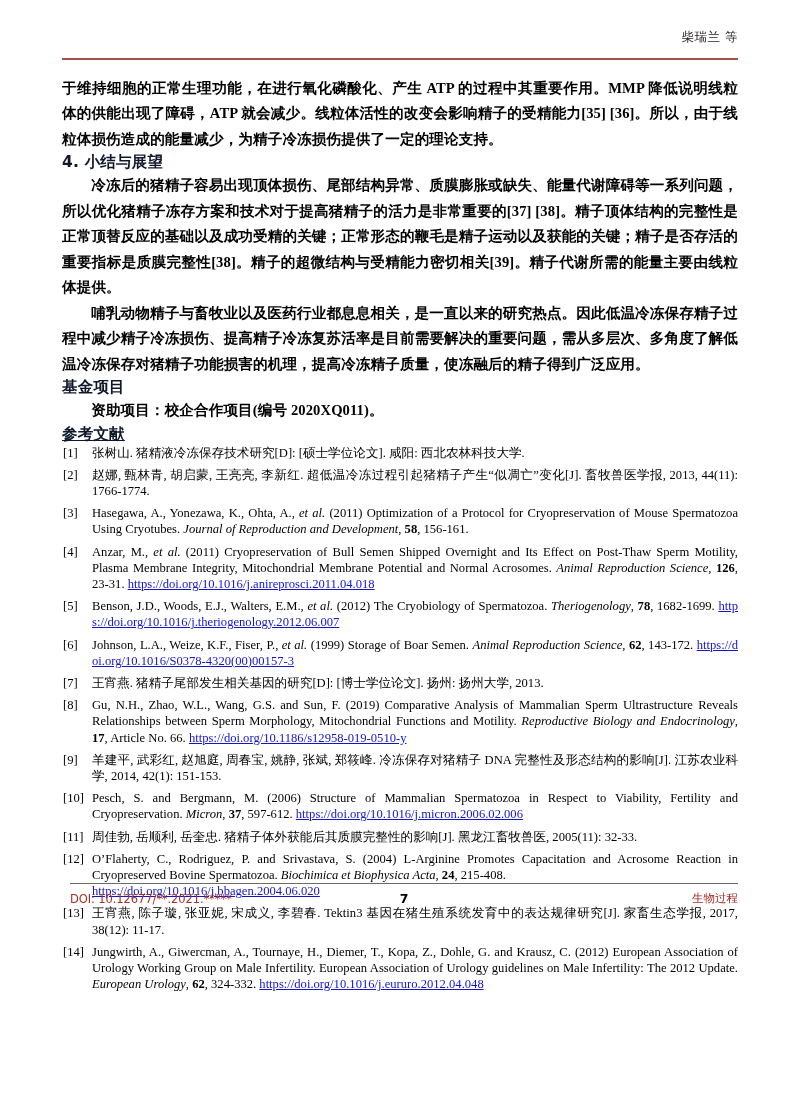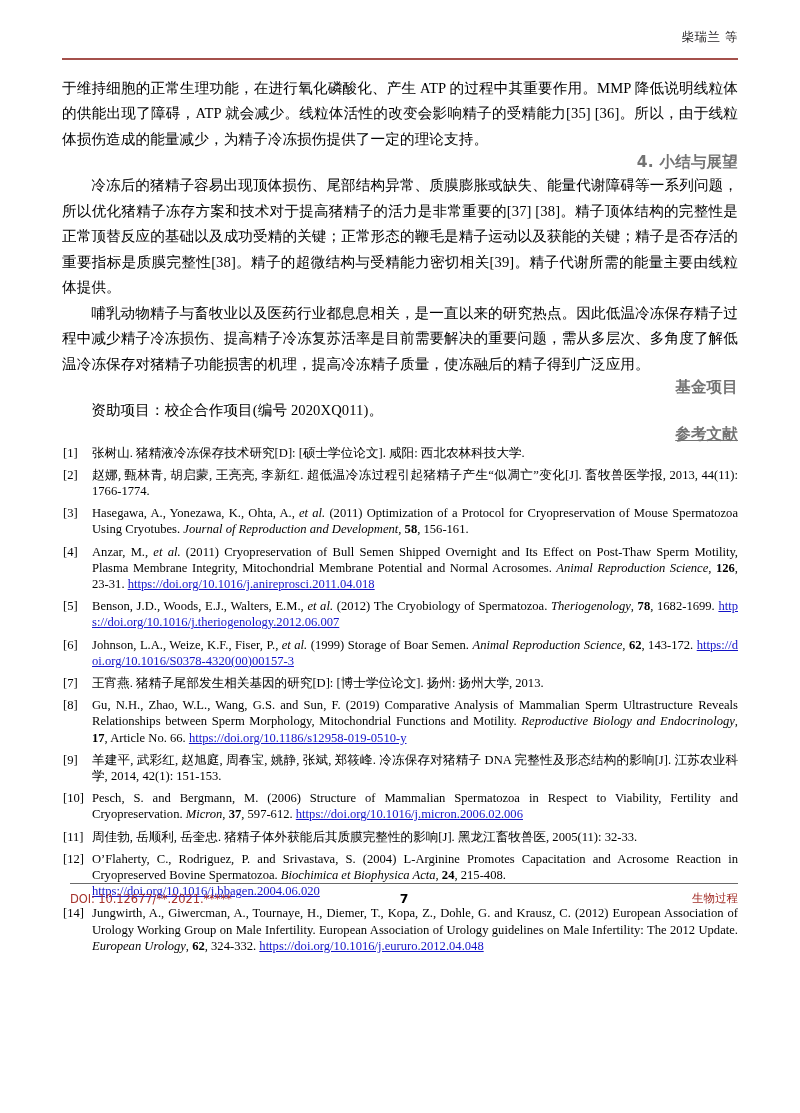--- a/index.html
+++ b/index.html
@@ -49,33 +49,33 @@
   .body-block {
     margin-top: 16px;
   }
   p.para {
     margin: 0;
     font-size: 14.6px;
     line-height: 25.5px;
     text-align: justify;
     text-justify: inter-ideograph;
     letter-spacing: 0.1px;
+    font-weight: bold;
   }
   p.para.indent { text-indent: 2em; }
   p.para + p.para { margin-top: 0px; }
 
   
   h2.sec-head {
-    color: #737373;
+    color: #0f172a;
     font-family: "DejaVu Sans", "Liberation Sans", sans-serif;
     font-size: 15.5px;
     font-weight: bold;
     margin: 0;
     letter-spacing: 0.2px;
-    text-align: right;
   }
   .sec-numbered { margin-top: 20px; margin-bottom: 10px; }
   .sec-plain { margin-top: 22px; margin-bottom: 11px; }
   .sec-refs { margin-top: 22px; margin-bottom: 9px; text-decoration: underline; }
 
   
   .ref-list {
     margin: 0;
     padding: 0;
     list-style: none;
@@ -197,20 +197,24 @@
           <span class="ref-num">[10]</span>
           <span class="ref-body"><span>Pesch, S. and Bergmann, M. (2006) Structure of Mammalian Spermatozoa in Respect to Viability, Fertility and Cryopreservation. </span><span class="it">Micron</span><span>, </span><span class="bd">37</span><span>, 597-612. </span><span class="lnk">https://doi.org/10.1016/j.micron.2006.02.006</span></span>
         </li>
         <li class="ref-item">
           <span class="ref-num">[11]</span>
           <span class="ref-body"><span class="cn">周佳勃, 岳顺利, 岳奎忠. 猪精子体外获能后其质膜完整性的影响[J]. 黑龙江畜牧兽医, 2005(11): 32-33.</span></span>
         </li>
         <li class="ref-item">
           <span class="ref-num">[12]</span>
           <span class="ref-body"><span>O’Flaherty, C., Rodriguez, P. and Srivastava, S. (2004) L-Arginine Promotes Capacitation and Acrosome Reaction in Cryopreserved Bovine Spermatozoa. </span><span class="it">Biochimica et Biophysica Acta</span><span>, </span><span class="bd">24</span><span>, 215-408.</span><br><span class="lnk">https://doi.org/10.1016/j.bbagen.2004.06.020</span></span>
+        </li>
+        <li class="ref-item">
+          <span class="ref-num">[13]</span>
+          <span class="ref-body"><span class="cn">王宵燕, 陈子璇, 张亚妮, 宋成义, 李碧春. Tektin3 基因在猪生殖系统发育中的表达规律研究[J]. 家畜生态学报, 2017, 38(12): 11-17.</span></span>
         </li>
         <li class="ref-item">
           <span class="ref-num">[14]</span>
           <span class="ref-body"><span>Jungwirth, A., Giwercman, A., Tournaye, H., Diemer, T., Kopa, Z., Dohle, G. and Krausz, C. (2012) European Association of Urology Working Group on Male Infertility. European Association of Urology guidelines on Male Infertility: The 2012 Update. </span><span class="it">European Urology</span><span>, </span><span class="bd">62</span><span>, 324-332. </span><span class="lnk">https://doi.org/10.1016/j.eururo.2012.04.048</span></span>
         </li>
       </ul>
 
   </div>
 
   <div class="footer">

